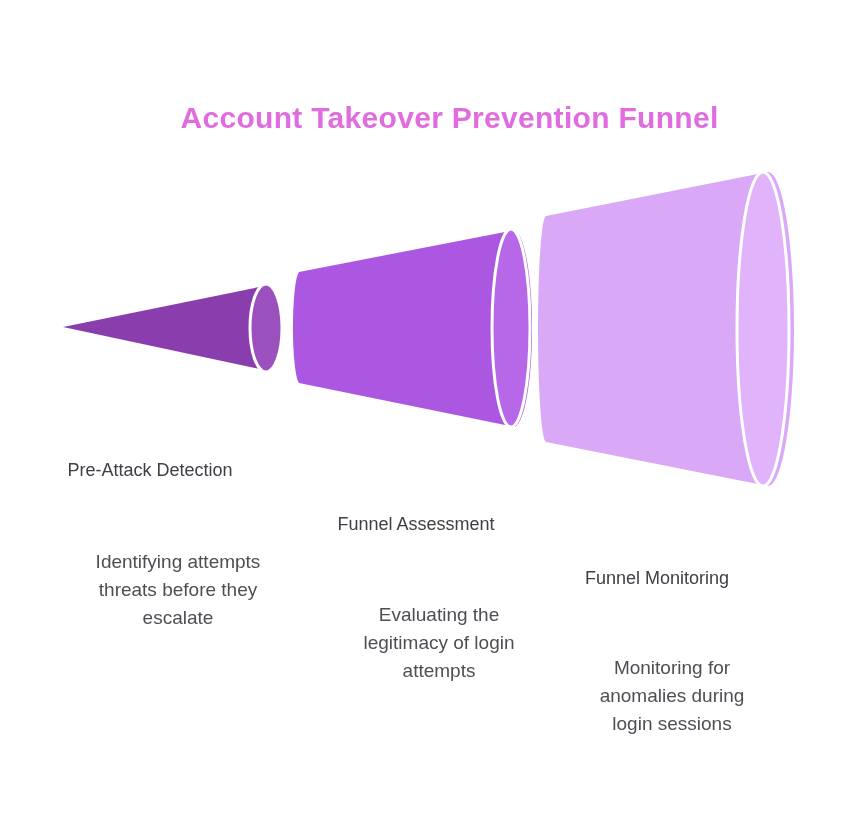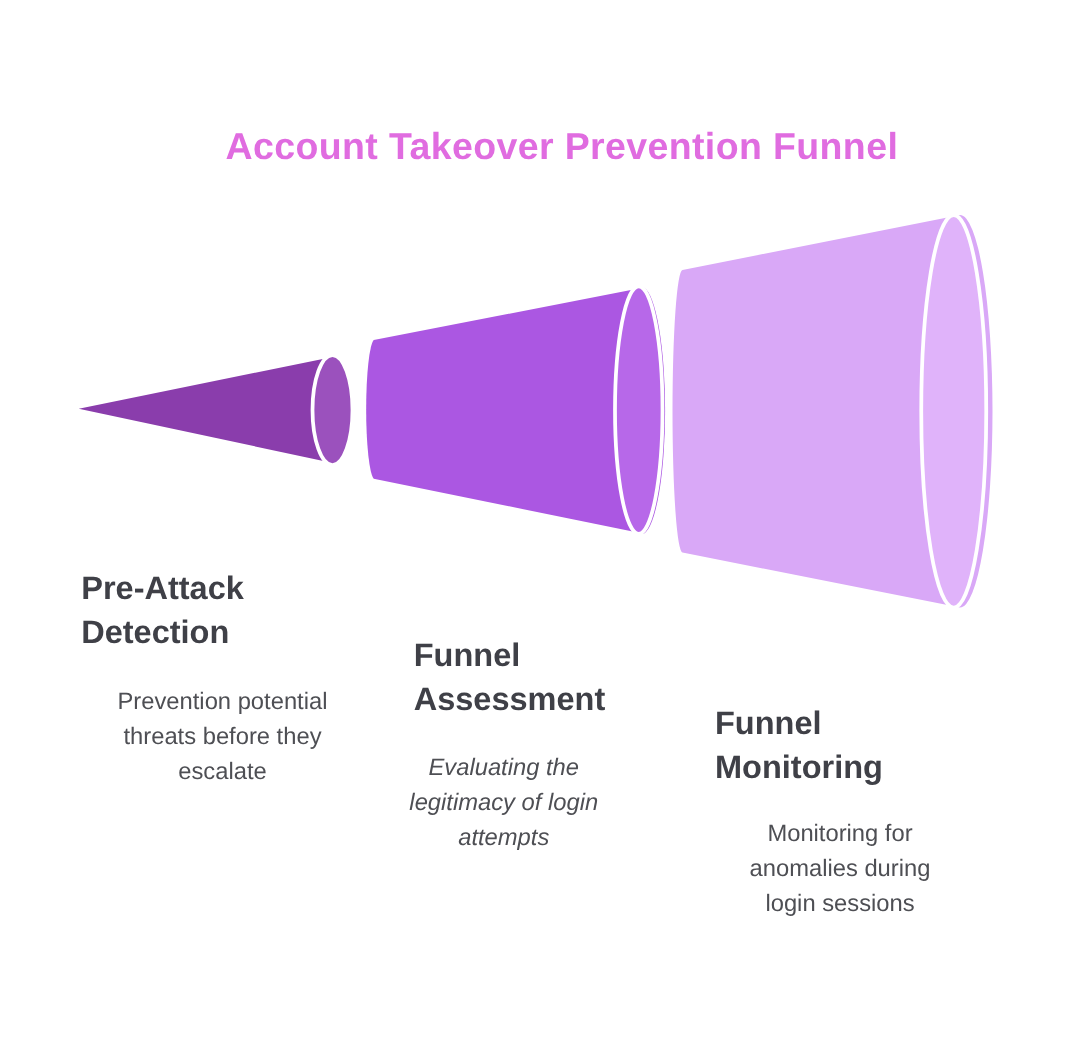--- a/index.html
+++ b/index.html
@@ -29,25 +29,25 @@
   }
   .funnel-svg {
     position: absolute;
     top: 0;
     left: 0;
   }
   .stage-heading {
     position: absolute;
     margin: 0;
     width: 170px;
-    font-size: 26px;
+    font-size: 18px;
     line-height: 35px;
-    font-weight: 700;
+    font-weight: 400;
     color: #3f4047;
-    text-align: left;
+    text-align: center;
   }
   .stage-desc {
     position: absolute;
     margin: 0;
     width: 190px;
     font-size: 19px;
     line-height: 28px;
     font-weight: 400;
     color: #4e4f54;
     text-align: center;
@@ -66,21 +66,21 @@
     <ellipse cx="266" cy="328" rx="16" ry="44" stroke="#ffffff" stroke-width="3" fill="#9b51bd"></ellipse>
 
     <path d="M 299 272 L 515 230 A 19 99 0 0 1 515 427 L 299 383 A 7 56 0 0 1 299 272 Z" fill="#ab57e2"></path>
     <ellipse cx="511" cy="328" rx="19" ry="99" stroke="#ffffff" stroke-width="3" fill="#b768e9"></ellipse>
 
     <path d="M 546 216 L 768 172 A 26 157 0 0 1 768 486 L 546 442 A 8 113 0 0 1 546 216 Z" fill="#d9a8f7"></path>
     <ellipse cx="763" cy="329" rx="26" ry="157" stroke="#ffffff" stroke-width="3" fill="#e0b3fa"></ellipse>
   </svg>
 
   <h2 class="stage-heading" style="left:65px; top:453px;">Pre-Attack Detection</h2>
-  <p class="stage-desc" style="left:83px; top:548px;">Prevention potential threats before they escalate</p>
+  <p class="stage-desc" style="left:83px; top:548px;">Identifying attempts threats before they escalate</p>
 
   <h2 class="stage-heading" style="left:331px; top:507px;">Funnel Assessment</h2>
-  <p class="stage-desc" style="left:308px; top:601px;font-style:italic;">Evaluating the legitimacy of login attempts</p>
+  <p class="stage-desc" style="left:344px; top:601px;">Evaluating the legitimacy of login attempts</p>
 
   <h2 class="stage-heading" style="left:572px; top:561px;">Funnel Monitoring</h2>
   <p class="stage-desc" style="left:577px; top:654px;">Monitoring for anomalies during login sessions</p>
 
 </div>
 
 </body></html>

